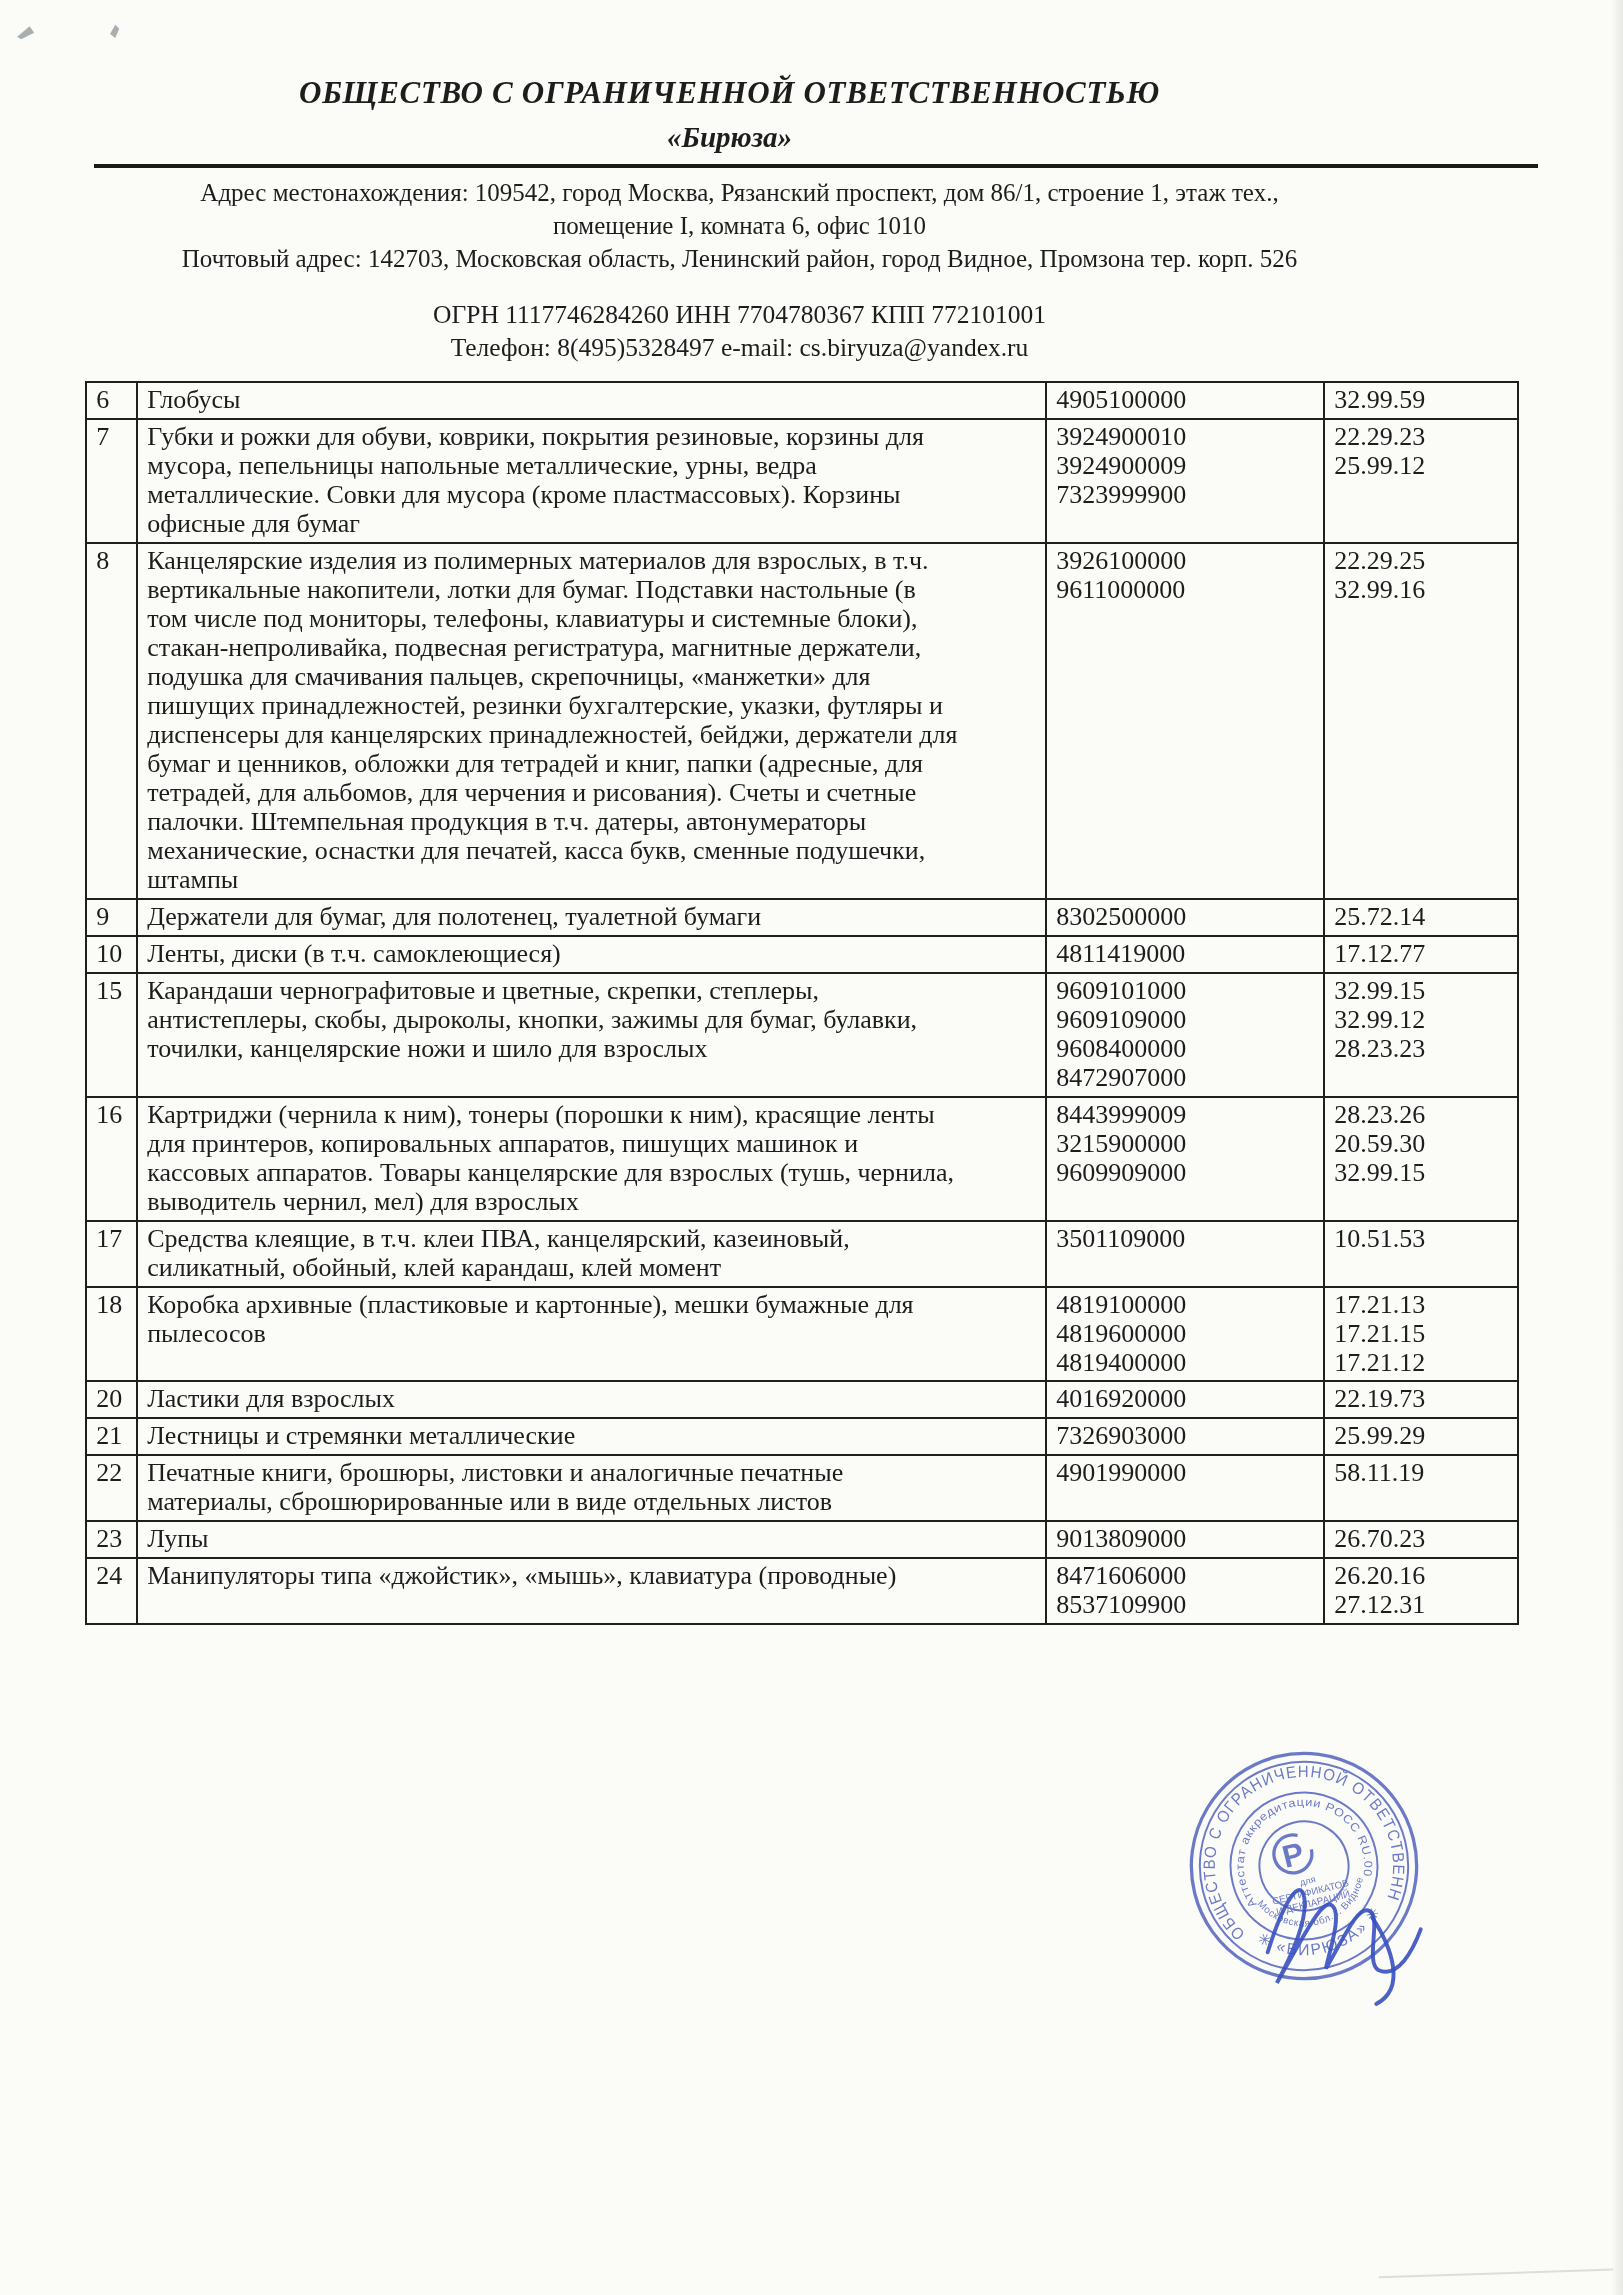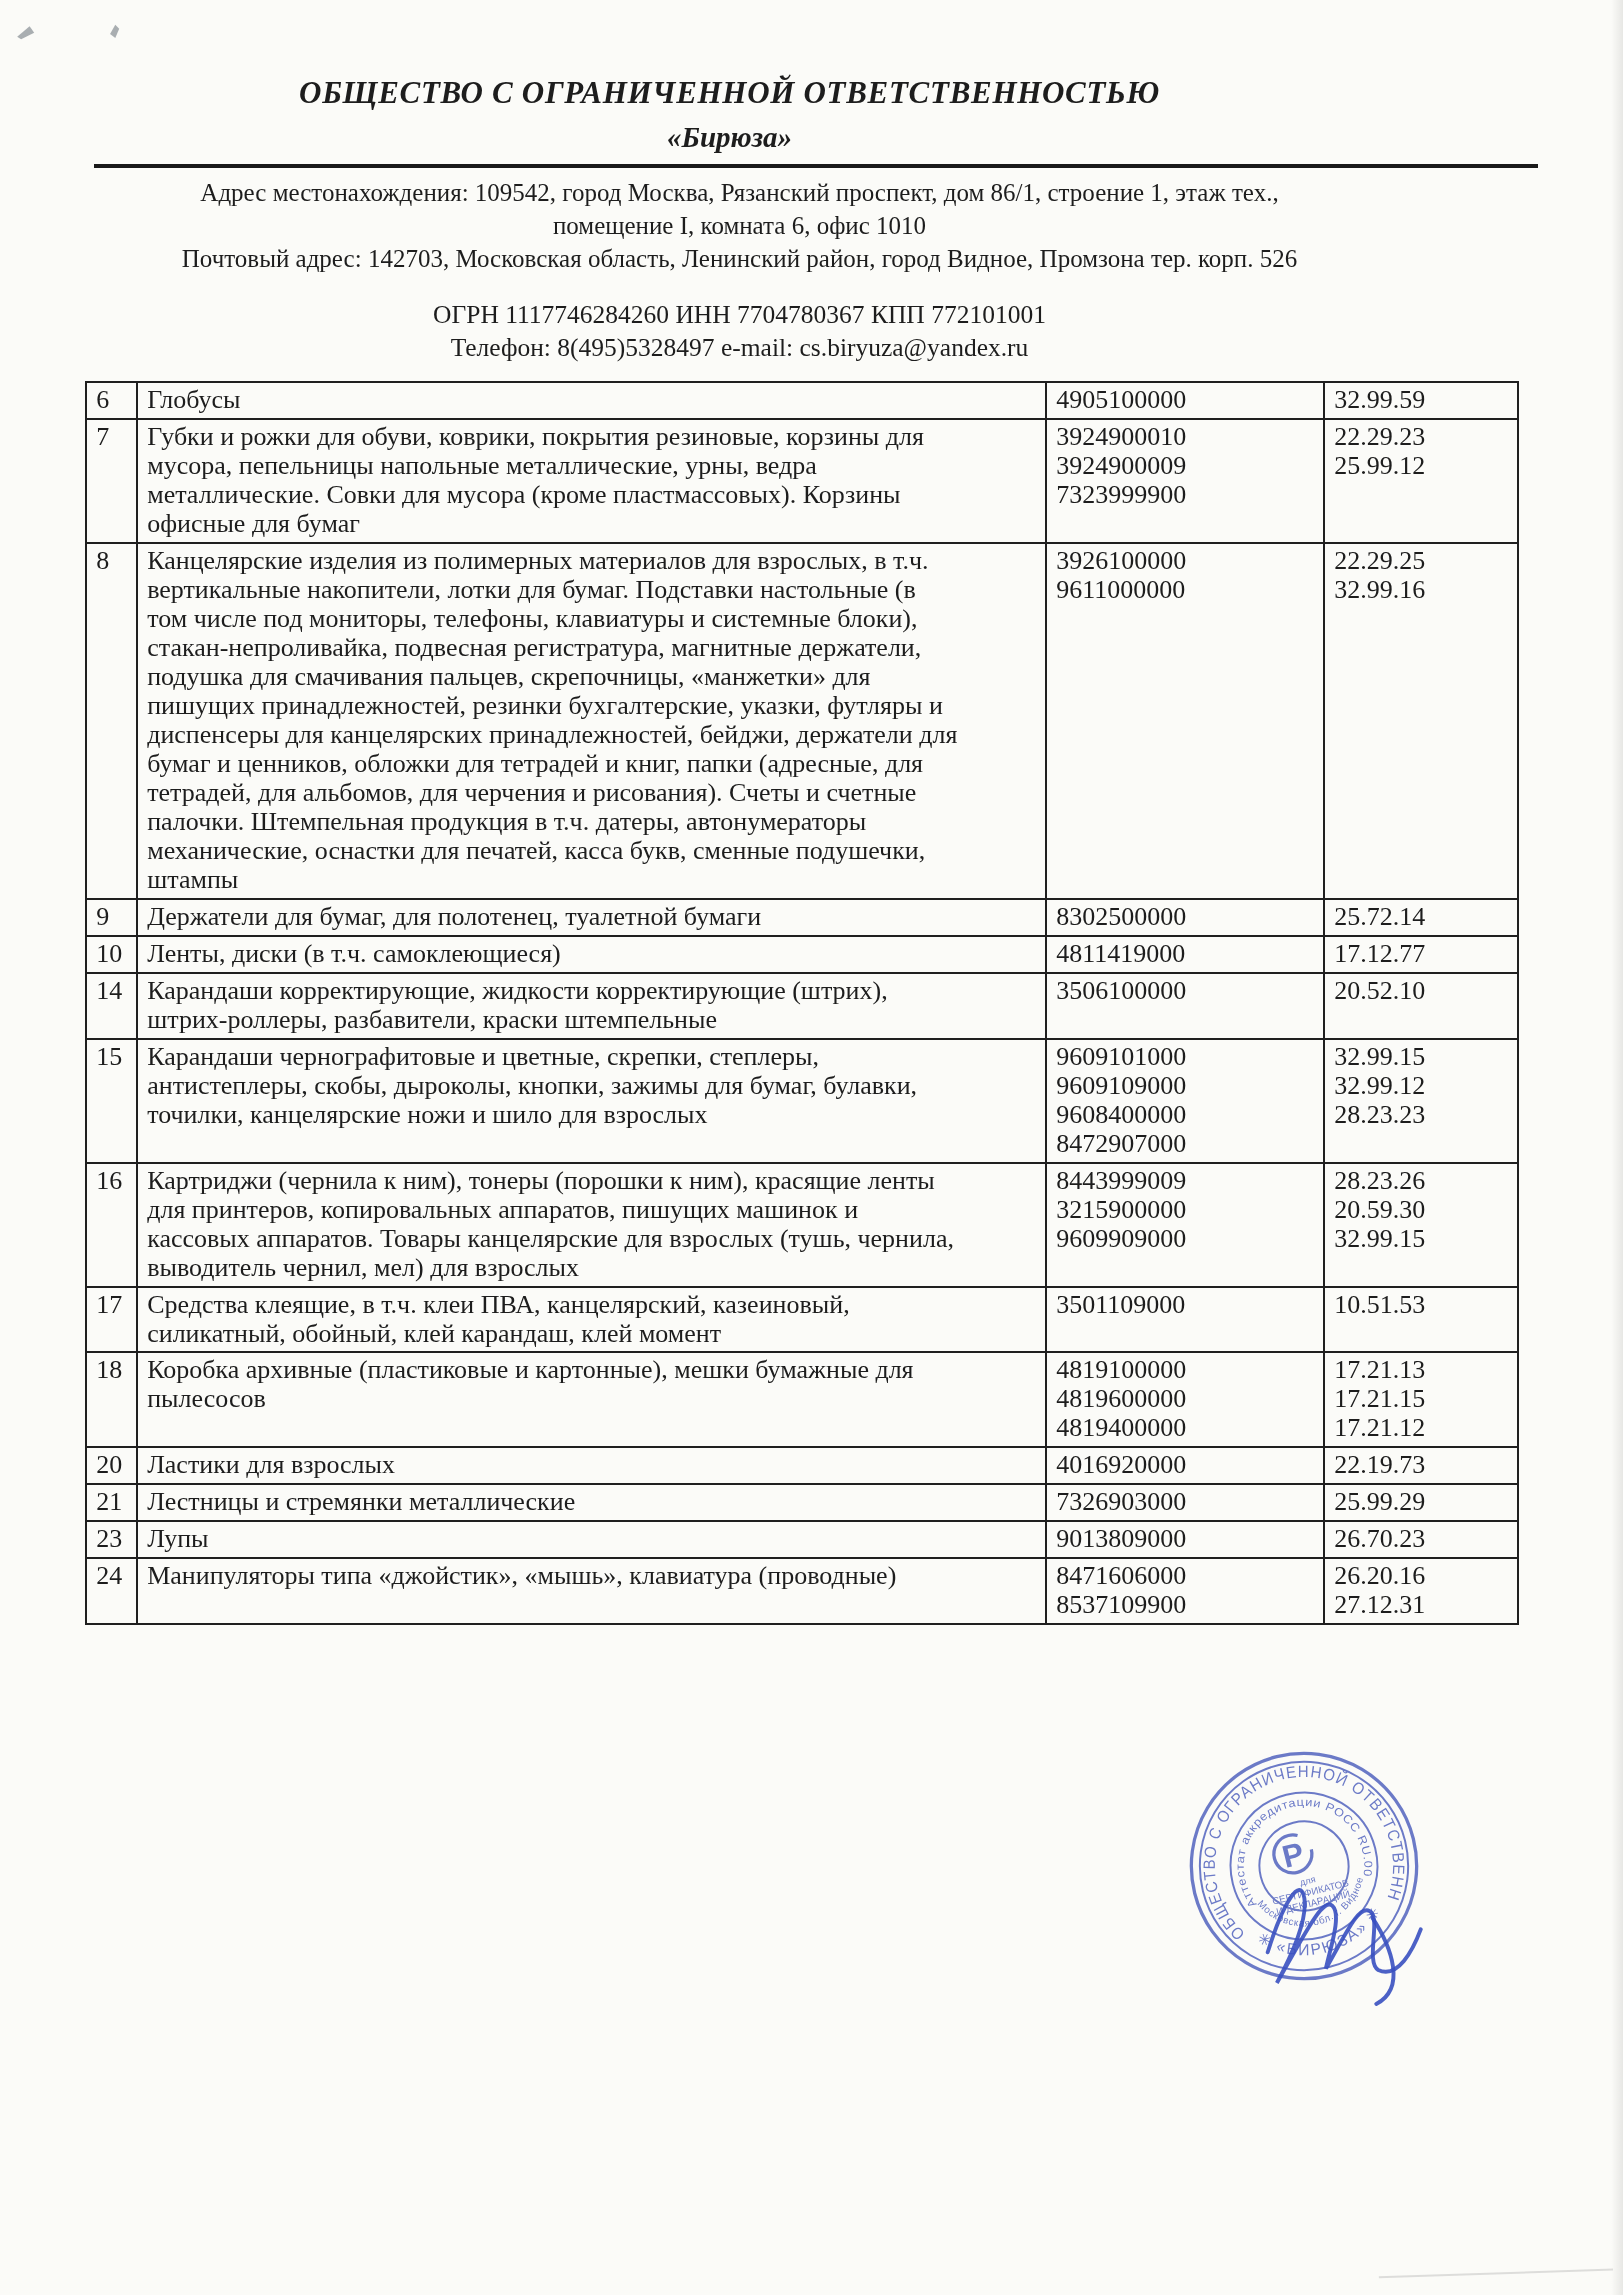--- a/index.html
+++ b/index.html
@@ -163,27 +163,20 @@
     <td class="c-code">8302500000</td>
     <td class="c-okpd">25.72.14</td>
   </tr>
       <tr>
     <td class="c-num">10</td>
     <td class="c-desc">Ленты, диски (в т.ч. самоклеющиеся)</td>
     <td class="c-code">4811419000</td>
     <td class="c-okpd">17.12.77</td>
   </tr>
       <tr>
-    <td class="c-num">14</td>
-    <td class="c-desc">Карандаши корректирующие, жидкости корректирующие (штрих),
-штрих-роллеры, разбавители, краски штемпельные</td>
-    <td class="c-code">3506100000</td>
-    <td class="c-okpd">20.52.10</td>
-  </tr>
-      <tr>
     <td class="c-num">15</td>
     <td class="c-desc">Карандаши чернографитовые и цветные, скрепки, степлеры,
 антистеплеры, скобы, дыроколы, кнопки, зажимы для бумаг, булавки,
 точилки, канцелярские ножи и шило для взрослых</td>
     <td class="c-code">9609101000
 9609109000
 9608400000
 8472907000</td>
     <td class="c-okpd">32.99.15
 32.99.12
@@ -224,20 +217,27 @@
     <td class="c-num">20</td>
     <td class="c-desc">Ластики для взрослых</td>
     <td class="c-code">4016920000</td>
     <td class="c-okpd">22.19.73</td>
   </tr>
       <tr>
     <td class="c-num">21</td>
     <td class="c-desc">Лестницы и стремянки металлические</td>
     <td class="c-code">7326903000</td>
     <td class="c-okpd">25.99.29</td>
+  </tr>
+      <tr>
+    <td class="c-num">22</td>
+    <td class="c-desc">Печатные книги, брошюры, листовки и аналогичные печатные
+материалы, сброшюрированные или в виде отдельных листов</td>
+    <td class="c-code">4901990000</td>
+    <td class="c-okpd">58.11.19</td>
   </tr>
       <tr>
     <td class="c-num">23</td>
     <td class="c-desc">Лупы</td>
     <td class="c-code">9013809000</td>
     <td class="c-okpd">26.70.23</td>
   </tr>
       <tr>
     <td class="c-num">24</td>
     <td class="c-desc">Манипуляторы типа «джойстик», «мышь», клавиатура (проводные)</td>

